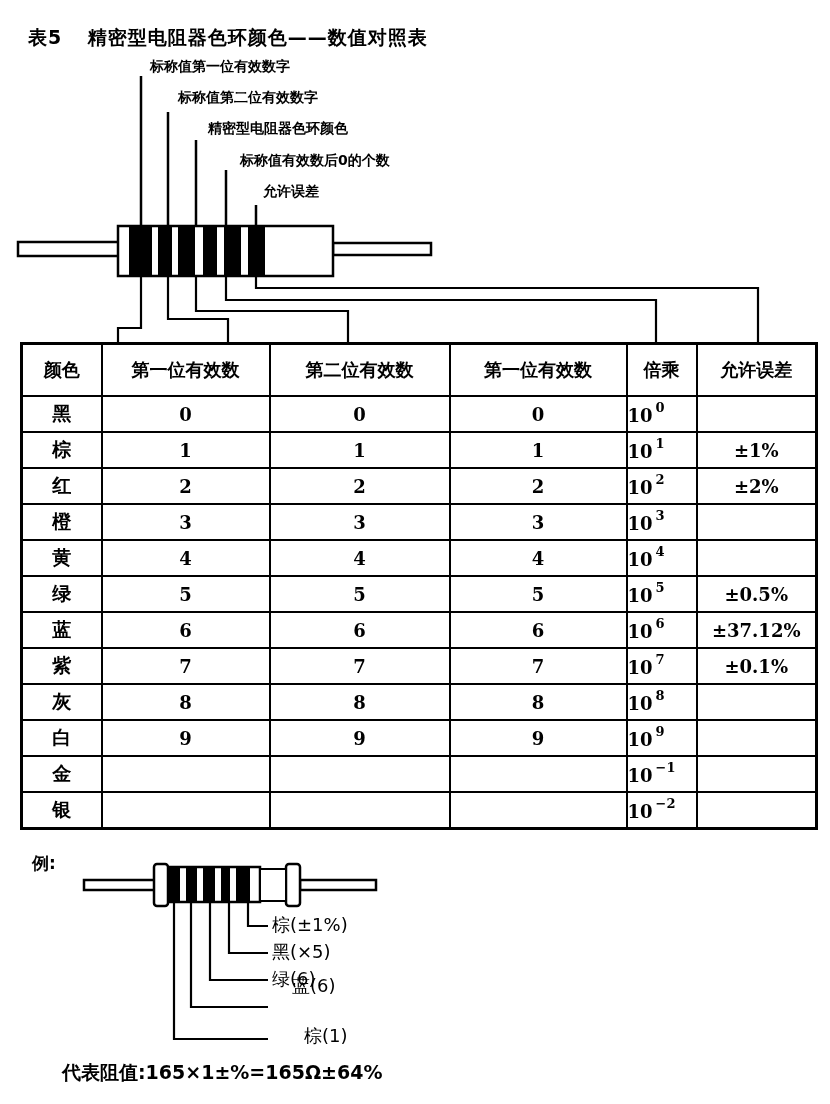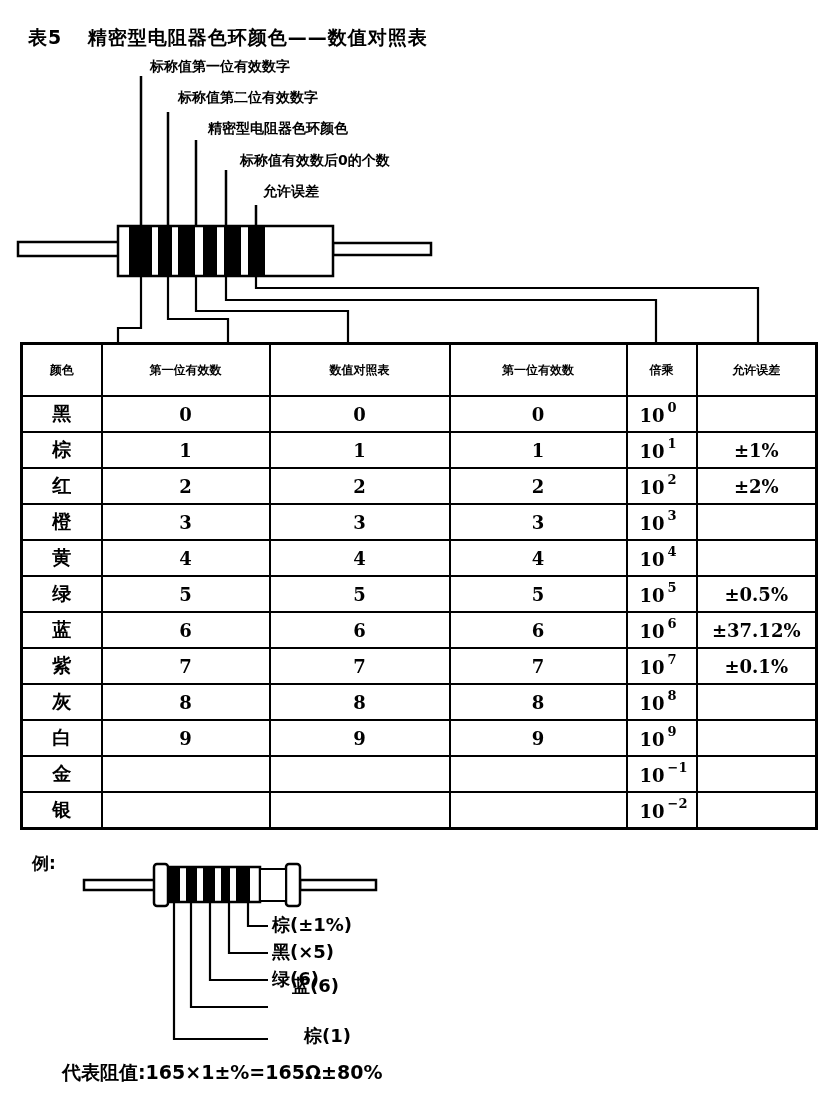--- a/index.html
+++ b/index.html
@@ -9,28 +9,28 @@
   .title { left:28px; top:6px; font-size:19px; font-weight:bold; letter-spacing:1px; white-space:nowrap;
            font-family:"DejaVu Sans","Liberation Sans",sans-serif;margin-top:19px; }
   .title .num { margin-right:18px; }
   .label { font-size:14px; font-weight:bold; white-space:nowrap;
            font-family:"DejaVu Sans","Liberation Sans",sans-serif; }
   svg.lines { position:absolute; left:0; top:0; }
   table.ctab { position:absolute; left:20px; top:342px; border-collapse:collapse;
                border:3px solid #000; }
   table.ctab td, table.ctab th { border:2px solid #000; padding:0; text-align:center;
                font-size:18px; font-weight:bold; height:34px; }
-  table.ctab th { height:50px; font-family:"DejaVu Sans","Liberation Sans",sans-serif; font-size:12px; }
+  table.ctab th { height:50px; font-family:"DejaVu Sans","Liberation Sans",sans-serif; font-size:18px; }
   table.ctab td.color { font-family:"DejaVu Sans","Liberation Sans",sans-serif; font-size:19px; }
-  table.ctab td.mult { text-align:left; padding-left:12px; }
+  table.ctab td.mult { text-align:left; }
   .mult sup { font-size:13px; margin-left:3px; position:relative; top:-3px; }
   .tol { font-size:18px; }
   .example-label { left:32px; top:852px; font-size:17px; font-weight:bold;
                    font-family:"DejaVu Sans","Liberation Sans",sans-serif; }
-  .ex-item { font-size:18px; font-weight:bold; white-space:nowrap;
+  .ex-item { font-size:18px; font-weight:normal; white-space:nowrap;
              font-family:"DejaVu Sans","Liberation Sans",sans-serif; }
   .result { left:62px; top:1060px; font-size:19px; font-weight:bold; white-space:nowrap;
             font-family:"DejaVu Sans","Liberation Sans",sans-serif; }
 </style>
 </head>
 <body>
 
 <div class="abs title">
   <span class="num">表5</span>
   <span>精密型电阻器色环颜色——数值对照表</span>
@@ -84,21 +84,21 @@
       <col style="width:168px">
       <col style="width:180px">
     <col style="width:177px">
       <col style="width:70px">
       <col style="width:120px">
   </colgroup>
   <thead>
     <tr>
       <th>颜色</th>
       <th>第一位有效数</th>
-      <th>数值对照表</th>
+      <th>第二位有效数</th>
       <th>第一位有效数</th>
       <th>倍乘</th>
       <th>允许误差</th>
     </tr>
   </thead>
   <tbody id="tbody">
       <tr>
         <td class="color">黑</td>
         <td>0</td>
         <td>0</td>
@@ -221,13 +221,13 @@
     <polyline points="174,902 174,1039 268,1039"></polyline>
   </g>
 </svg>
 
 <div class="abs ex-item" style="left:272px;top:913px;">棕(±1%)</div>
 <div class="abs ex-item" style="left:272px;top:940px;">黑(×5)</div>
 <div class="abs ex-item" style="left:272px;top:967px;">绿(6)</div>
 <div class="abs ex-item" style="left:272px;top:974px;margin-left:20px;">蓝(6)</div>
 <div class="abs ex-item" style="left:272px;top:1024px;margin-left:32px;">棕(1)</div>
 
-<div class="abs result">代表阻值:165×1±%=165Ω±80%</div>
+<div class="abs result">代表阻值:165×1±%=165Ω±64%</div>
 
 </body></html>

